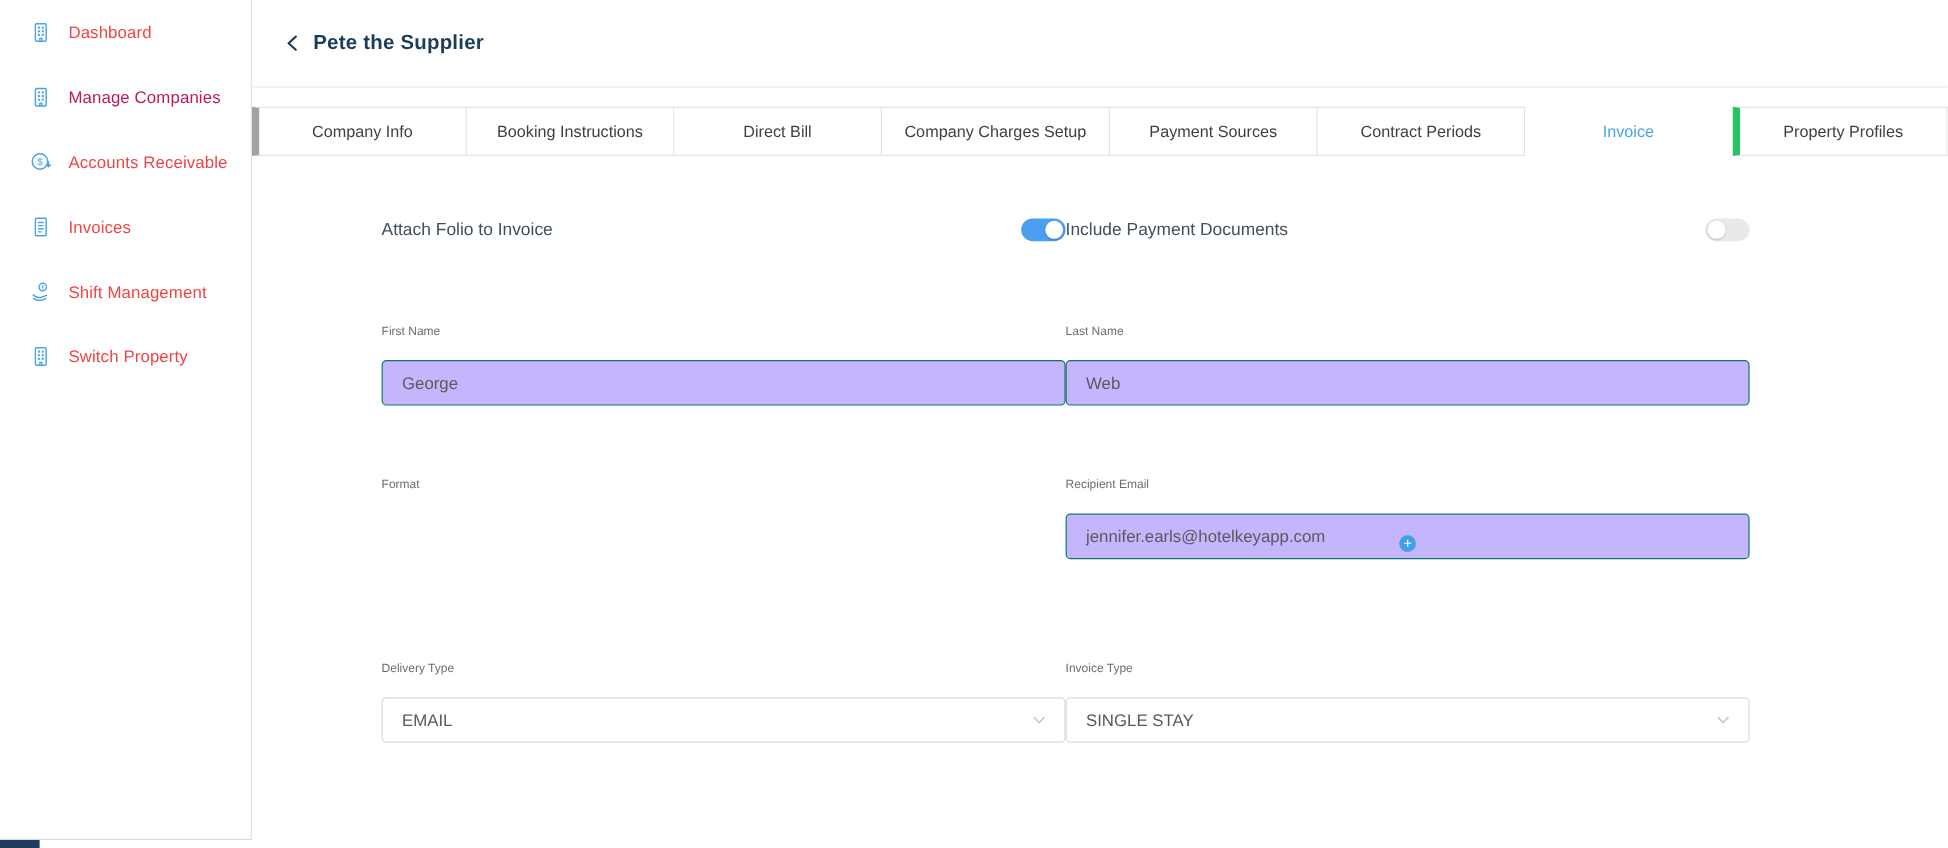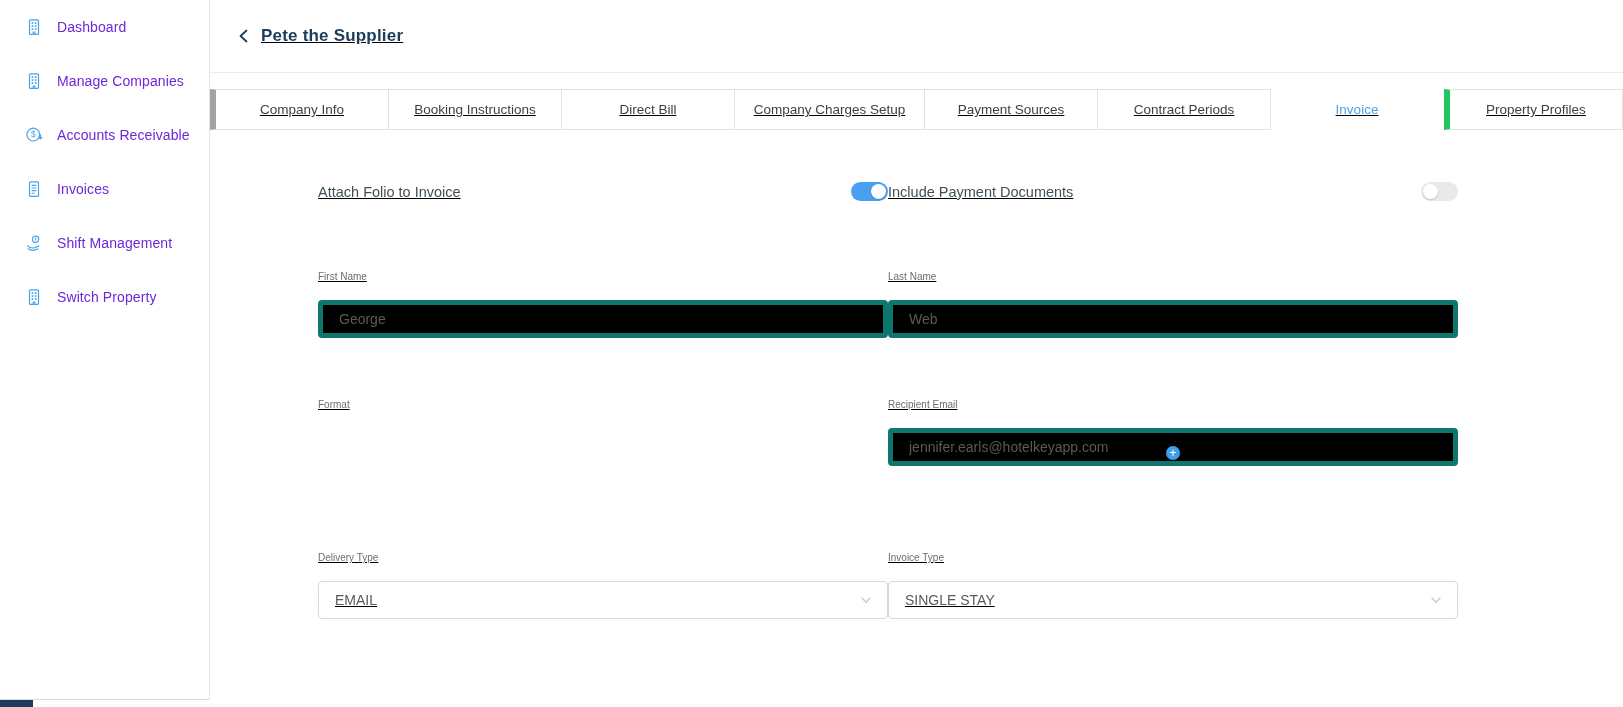--- a/index.html
+++ b/index.html
@@ -5,26 +5,26 @@
   * { margin:0; padding:0; box-sizing:border-box; }
   html,body { width:1623px; height:707px; background:#fff; overflow:hidden;
               font-family:"Liberation Sans", sans-serif; }
   .page { position:relative; width:1623px; height:707px; }
 
   
   .sidebar { position:absolute; left:0; top:0; width:210px; height:700px;
              background:#fff; border-right:1px solid #e4e4e4; border-bottom:1px solid #dcdcdc; }
   .nav-item { display:flex; align-items:center; height:54px; padding-left:24px; cursor:pointer; }
   .nav-item .icon { width:20px; height:20px; margin-right:13px; flex:0 0 20px; }
-  .nav-item .label { font-size:14px; color:#6d28d9; letter-spacing:.1px; }
-  .nav-item.active .label { color:#6d28d9; }
+  .nav-item .label { font-size:14px; color:#ef4444; letter-spacing:.1px; }
+  .nav-item.active .label { color:#be185d; }
   .corner-bar { position:absolute; left:0; top:700px; width:33px; height:7px; background:#1e3a5c; }
 
   
-  .main { position:absolute; left:210px; top:0; right:0; height:528px;text-decoration:underline; }
+  .main { position:absolute; left:210px; top:0; right:0; height:528px; }
   .titlebar { height:73px; border-bottom:1px solid #ececec; display:flex; align-items:center; padding-left:26px; }
   .back { width:16px; height:16px; margin-right:9px; cursor:pointer; }
   .page-title { font-size:17px; font-weight:bold; color:#1c3d5a; letter-spacing:.2px; }
 
   
   .tabs { display:flex; margin-top:16px; height:41px; }
   .tab { flex:1; display:flex; align-items:center; justify-content:center;
          font-size:13.5px; color:#3f3f3f; background:#fff; cursor:pointer;
          border:1px solid #e2e2e2; border-left:none; }
   .tab:first-child { border-left:6px solid #a3a3a3; }
@@ -43,22 +43,22 @@
   .switch.off { background:#e9e9e9; }
   .switch .knob { position:absolute; top:2px; width:15px; height:15px; border-radius:50%;
                   background:#fff; box-shadow:0 1px 2px rgba(0,0,0,.18); }
   .switch.on  .knob { right:2px; }
   .switch.off .knob { left:2px; }
 
   .row2 { margin-top:70px; }
   .row3 { margin-top:61px; }
   .row4 { margin-top:86px; }
   .field-label { font-size:10px; color:#6d6d6d; margin-bottom:18px; }
-  .text-input { width:100%; height:38px; border:5px solid #0f766e; border-radius:4px;
-                background:#000000; padding:0 16px; font-size:14px; color:#5a5a5a;
+  .text-input { width:100%; height:38px; border:1px solid #0f766e; border-radius:4px;
+                background:#c4b5fd; padding:0 16px; font-size:14px; color:#5a5a5a;
                 font-family:"Liberation Sans", sans-serif; outline:none; }
   .select { width:100%; height:38px; border:1px solid #d9d9d9; border-radius:4px;
             background:#fff; padding:0 14px 0 16px; font-size:14px; color:#5a5a5a;
             display:flex; align-items:center; justify-content:space-between; cursor:pointer; }
   .chev { width:14px; height:14px; flex:0 0 14px; }
   .group { position:relative; }
   .add-btn { position:absolute; left:50%; transform:translateX(-50%); top:47px;
              width:14px; height:14px; border-radius:50%; background:#3f9fea; color:#fff;
              border:none; font-size:12px; line-height:13px; text-align:center; padding:0;
              cursor:pointer; font-family:"Liberation Sans", sans-serif; }

